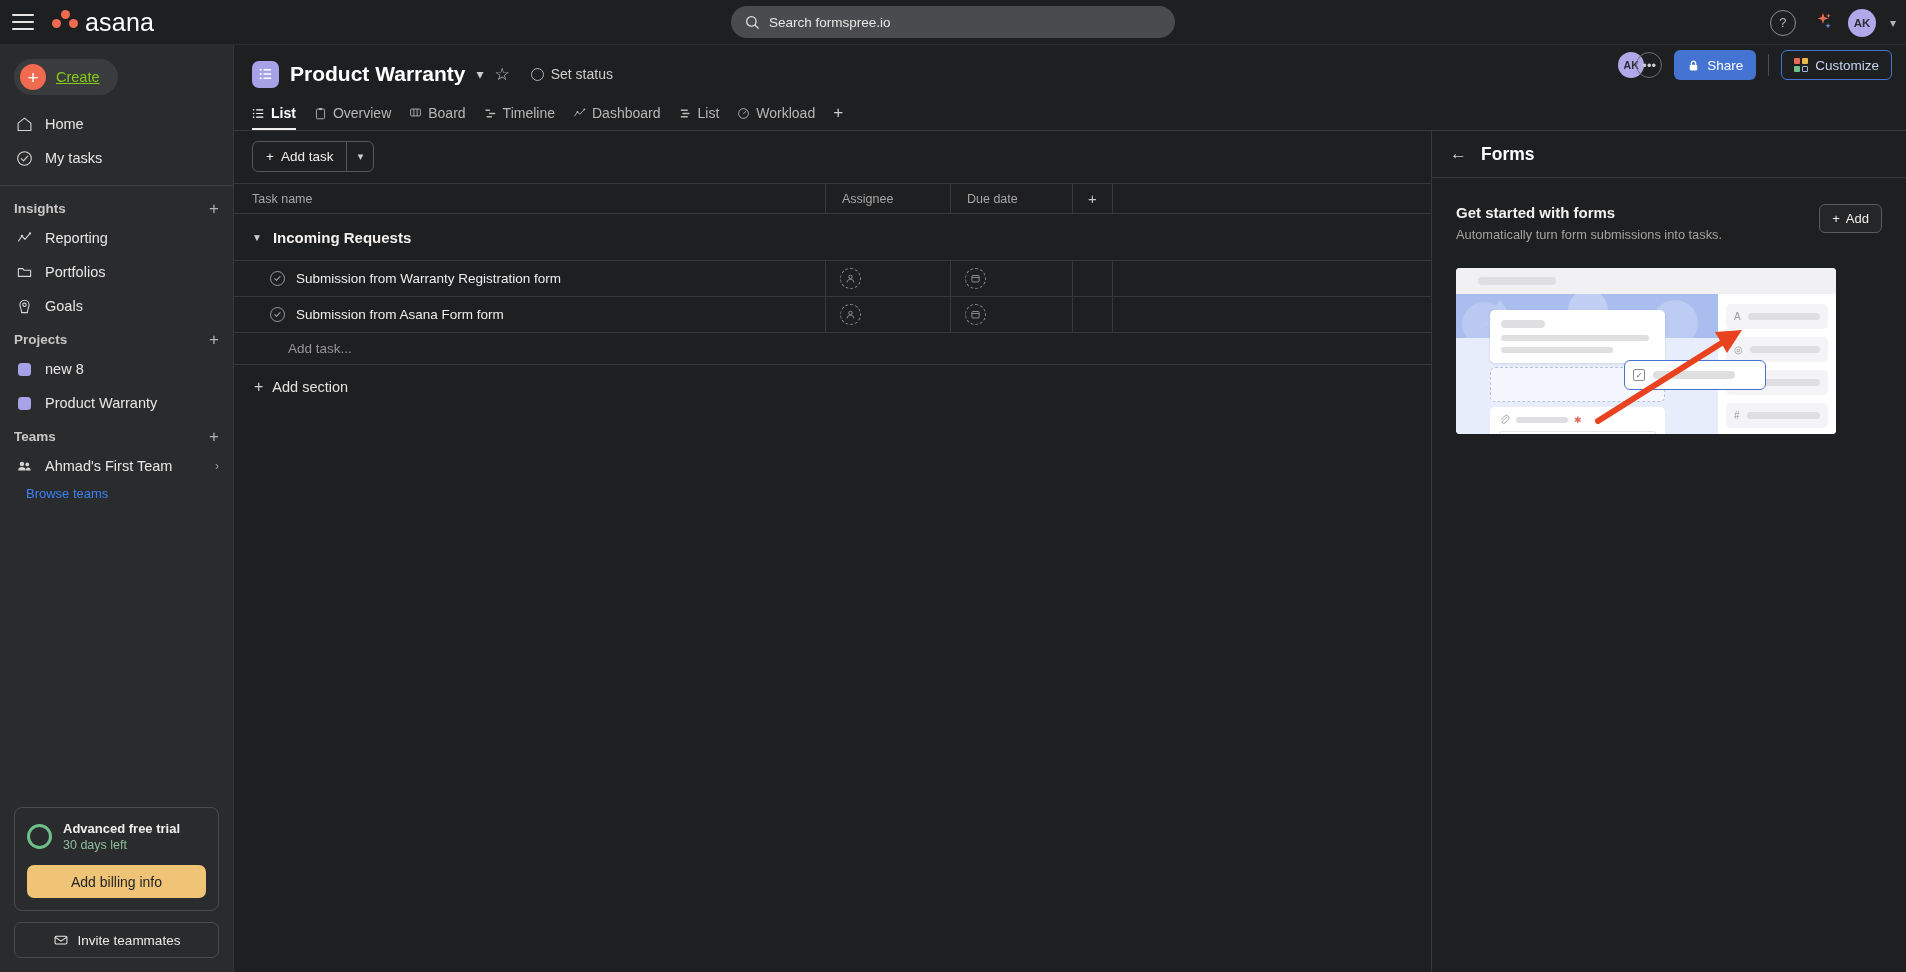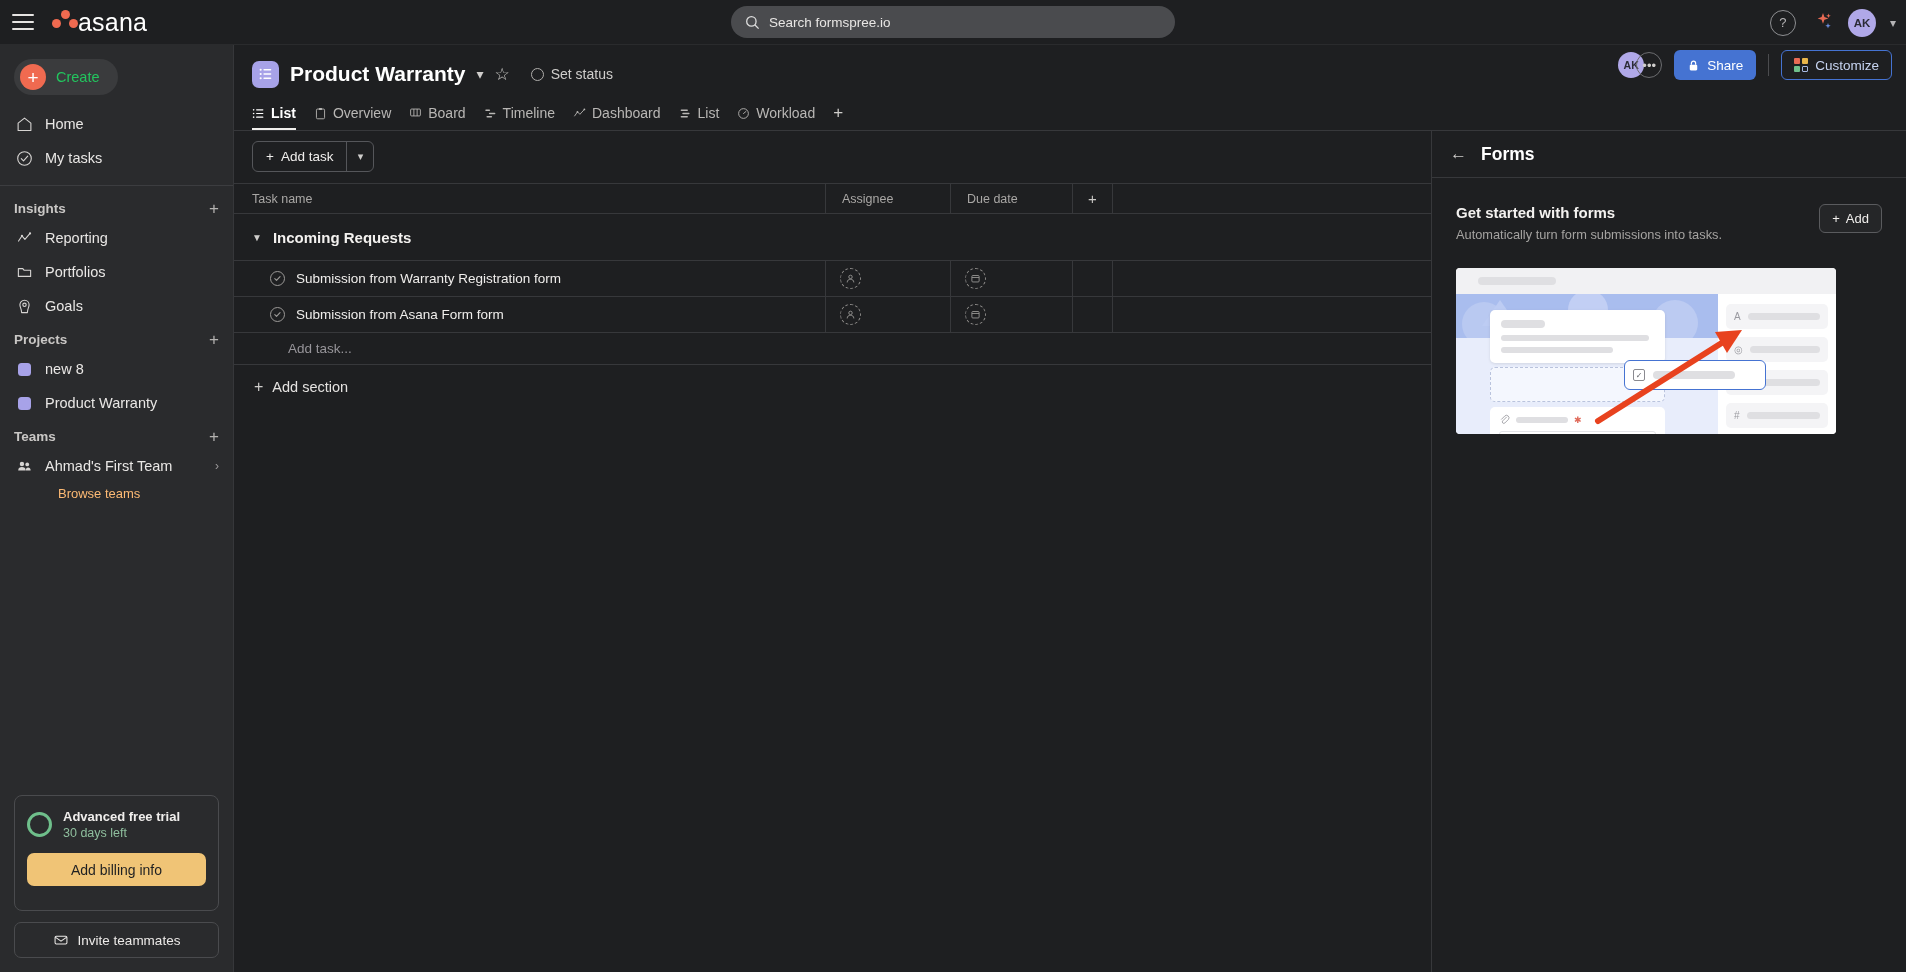--- a/index.html
+++ b/index.html
@@ -16,21 +16,21 @@
   
   .topbar {
     height: 45px; flex: 0 0 45px;
     background: #1e1f21;
     display: flex; align-items: center;
     position: relative;
     border-bottom: 1px solid #2a2b2d;
   }
   .hamburger { width: 22px; height: 16px; margin-left: 12px; display: flex; flex-direction: column; justify-content: space-between; cursor: pointer; }
   .hamburger span { display:block; height: 2px; background: #e6e4e2; border-radius: 1px; }
-  .brand { display: flex; align-items: center; margin-left: 18px; }
+  .brand { display: flex; align-items: center; margin-left: 18px; gap: 7px; }
   .brand-logo { width: 26px; height: 24px; position: relative; }
   .brand-logo i { position: absolute; background: #f06a50; border-radius: 50%; display: block; }
   .brand-logo i.d1 { width: 9px; height: 9px; left: 8.5px; top: 0px; }
   .brand-logo i.d2 { width: 9px; height: 9px; left: 0px; top: 9px; }
   .brand-logo i.d3 { width: 9px; height: 9px; left: 17px; top: 9px; }
   .brand-name { font-size: 25px; letter-spacing: 0.2px; color: #fff; font-weight: 400; }
 
   .searchwrap { position: absolute; left: 50%; transform: translateX(-50%); top: 6px; text-align: center; }
   .searchbox {
     width: 444px; height: 32px; background: #4a4b4e; border-radius: 16px;
@@ -52,36 +52,36 @@
     border-right: 1px solid #36373a;
     display: flex; flex-direction: column; position: relative;
   }
   .sb-scroll { flex: 1; overflow: hidden; padding-top: 10px; }
   .create-btn {
     margin: 4px 14px 12px 14px; height: 36px; border-radius: 18px;
     background: #3a3b3d; display: flex; align-items: center; gap: 10px; padding: 0 14px 0 6px;
     width: 104px; cursor: pointer;
   }
   .plus-circle { width: 26px; height: 26px; border-radius: 50%; background: #f06a50; display:flex; align-items:center; justify-content:center; color:#fff; font-size: 19px; line-height: 1; font-weight: 300; }
-  .create-label { font-size: 14.5px; color: #22c55e; }
+  .create-label { font-size: 14.5px; color: #84cc16; text-decoration: underline; }
 
   .sb-item { height: 34px; display: flex; align-items: center; gap: 11px; padding: 0 14px; cursor: pointer; color: #e9e7e5; font-size: 14.5px; }
   .sb-icon { width: 20px; height: 20px; display: flex; align-items: center; justify-content: center; color: #d6d4d2; flex: 0 0 20px; }
   .sb-divider { height: 1px; background: #3c3d40; margin: 10px 0 6px 0; }
 
   .sb-head { display: flex; align-items: center; justify-content: space-between; padding: 8px 14px 4px 14px; }
   .sb-head .t { font-size: 13.5px; font-weight: 700; color: #c9c7c5; }
   .sb-head .p { font-size: 17px; color: #b4b2b0; cursor: pointer; line-height: 1; }
 
   .proj-dot { width: 13px; height: 13px; border-radius: 3.5px; background: #a7a2e8; flex: 0 0 13px; }
-  .browse { padding: 3px 14px 6px 26px; font-size: 13px; color: #fdba74; cursor: pointer; margin-left: 32px; }
+  .browse { padding: 3px 14px 6px 26px; font-size: 13px; color: #3b82f6; cursor: pointer; }
   .team-chev { margin-left: auto; color: #9b999a; font-size: 12px; }
 
   .sb-bottom { padding: 10px 14px 14px 14px; }
-  .trial-card { border: 1px solid #4a4b4e; border-radius: 8px; padding: 12px 12px 24px 12px; }
+  .trial-card { border: 1px solid #4a4b4e; border-radius: 8px; padding: 12px 12px 12px 12px; }
   .trial-top { display: flex; align-items: center; gap: 11px; }
   .ring { width: 25px; height: 25px; border-radius: 50%; border: 3.5px solid #6fbf8b; flex: 0 0 25px; }
   .trial-t1 { font-size: 13px; color: #f0eeec; font-weight: 600; line-height: 1.35; }
   .trial-t2 { font-size: 12.5px; color: #8fbf9e; line-height: 1.35; }
   .billing-btn { margin-top: 11px; height: 33px; border-radius: 7px; background: #f0c476; color: #1f2022; font-size: 14px; display:flex; align-items:center; justify-content:center; cursor:pointer; }
   .invite-btn { margin-top: 11px; height: 36px; border: 1px solid #4a4b4e; border-radius: 7px; display:flex; align-items:center; justify-content:center; gap: 9px; font-size: 13.5px; color: #eceae8; cursor: pointer; }
 
   
   .main { flex: 1; min-width: 0; display: flex; flex-direction: column; background: #1e1f21; }
   .proj-header { padding: 12px 18px 0 18px; }

